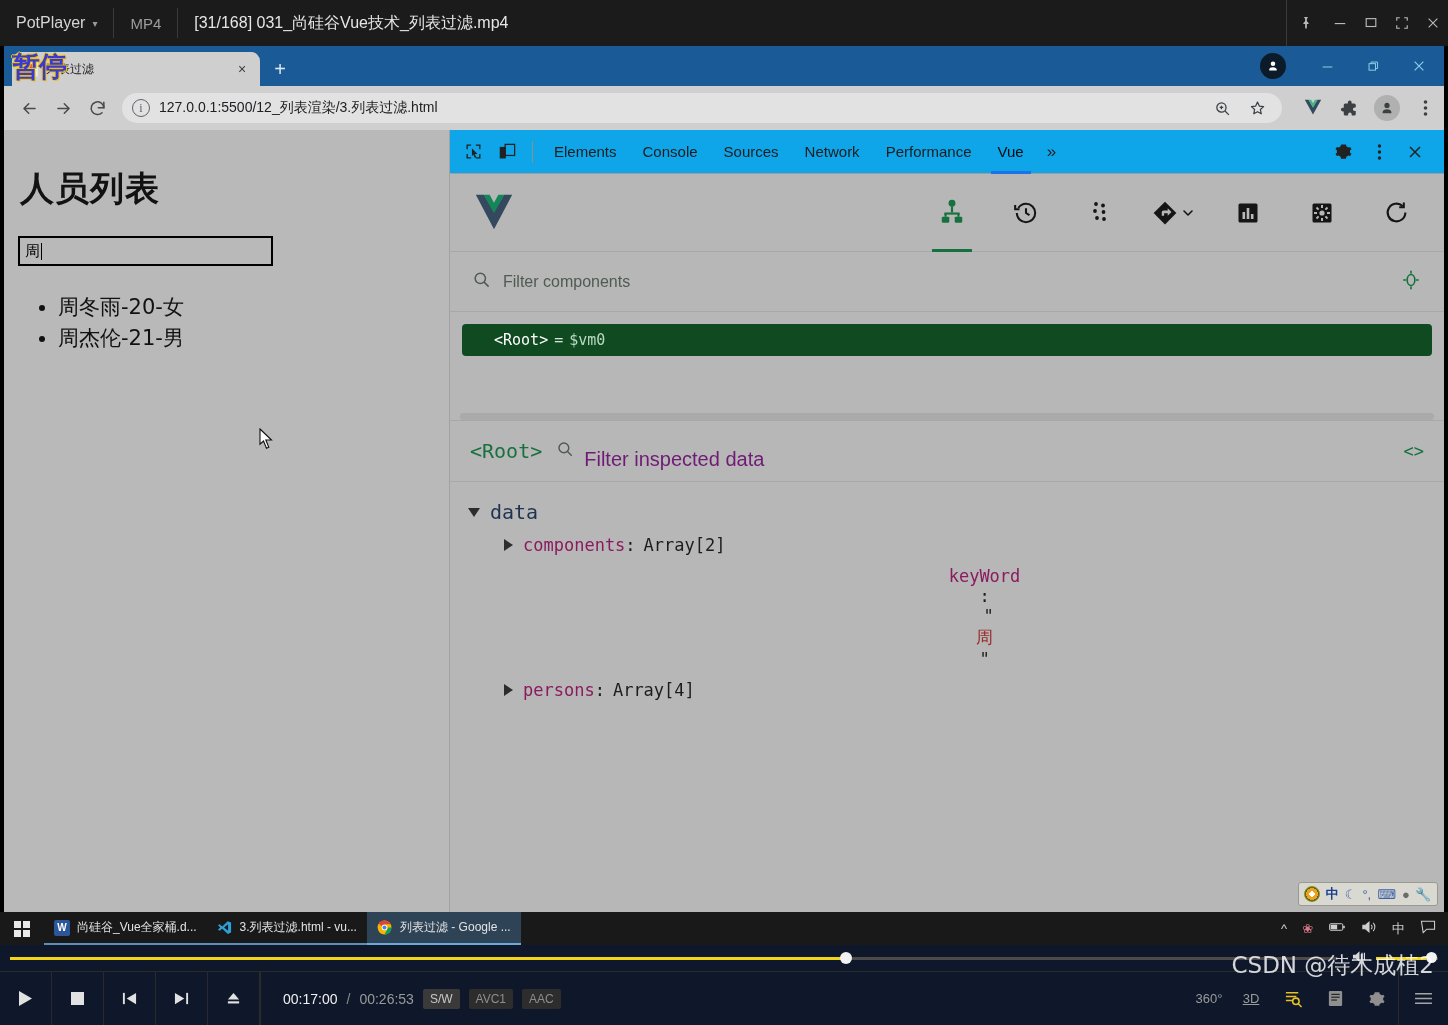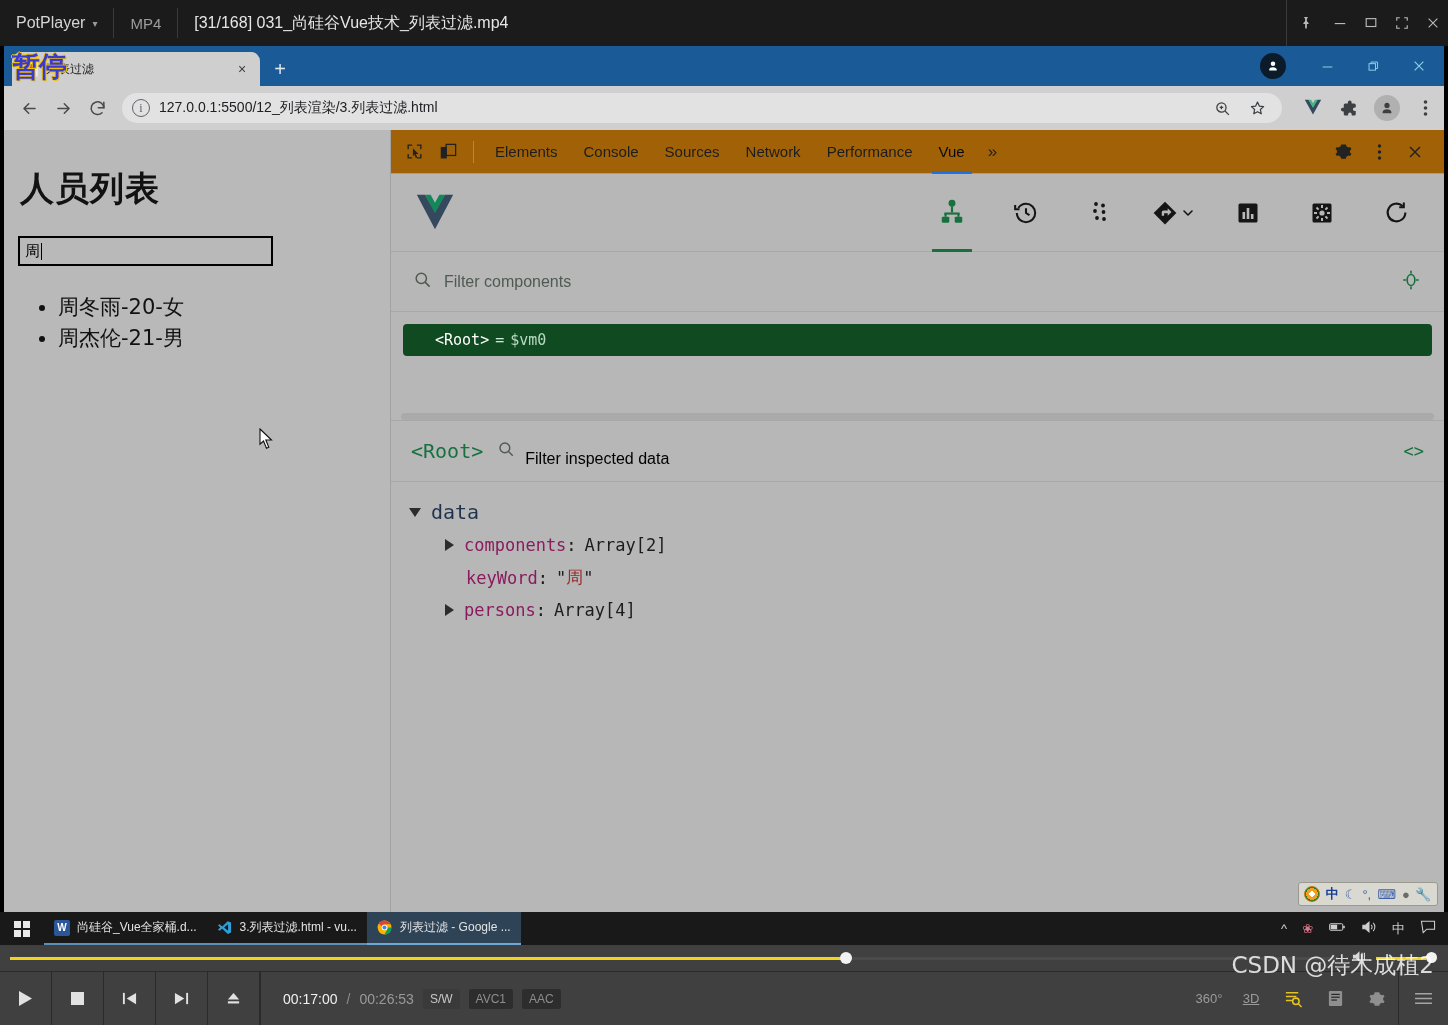--- a/index.html
+++ b/index.html
@@ -110,21 +110,21 @@
   .tb-icon { width: 22px; height: 22px; display:flex; align-items:center; justify-content:center; color:#3c4043;}
   .ext-icons { display: flex; align-items: center; gap: 14px; padding-left: 12px; }
   .avatar-circ {
     width: 26px; height: 26px; border-radius: 50%; background: #b0b0b0;
     display: flex; align-items: center; justify-content: center;
   }
 
   
   .viewport { display: flex; height: 782px; }
   .page-pane {
-    width: 387px; background: #b9b9b9; padding: 24px 14px 0 14px;
+    width: 446px; background: #b9b9b9; padding: 24px 14px 0 14px;
     position: relative; border-right: 1px solid #a2a2a2;
   }
   .page-h2 {
     font-size: 34px; font-weight: bold; color: #121212;
     font-family: "DejaVu Sans", sans-serif; letter-spacing: 1px;
     margin: 12px 0 24px 2px;
   }
   .page-input {
     width: 255px; height: 30px; border: 2px solid #000; background: #b9b9b9;
     font-size: 15px; padding: 0 5px; color: #000; outline: none;
@@ -135,21 +135,21 @@
   .page-list li {
     font-size: 21px; color: #111; line-height: 31px; list-style: disc;
     font-family: "DejaVu Sans", sans-serif;
   }
   .mouse-cursor { position: absolute; left: 255px; top: 298px; }
 
   
   .devtools { flex: 1; background: #b7b7b7; display: flex; flex-direction: column; position: relative;}
   .dt-tabbar {
     height: 44px; display: flex; align-items: center; padding: 0 6px;
-    border-bottom: 1px solid #9e9e9e; background: #a16207;
+    border-bottom: 1px solid #9e9e9e; background: #0ea5e9;
   }
   .dt-icon-btn { width: 34px; height: 34px; display: flex; align-items: center; justify-content: center; color: #222; }
   .dt-divider { width: 1px; height: 22px; background: #8e8e8e; margin: 0 8px; }
   .dt-tab {
     padding: 0 13px; height: 44px; display: flex; align-items: center;
     font-size: 15px; color: #1d1d1d; position: relative;
   }
   .dt-tab.active { color: #0b0b0b; }
   .dt-tab.active::after {
     content: ""; position: absolute; left: 6px; right: 6px; bottom: 0;
@@ -196,21 +196,21 @@
     position:absolute; left:10px; right:10px; bottom:0; height: 7px; background:#aaaaaa; border-radius:4px;
   }
 
   .vue-inspect-bar {
     height: 62px; display: flex; align-items: center; padding: 0 20px;
     border-top: 1px solid #a8a8a8; border-bottom: 1px solid #a8a8a8;
   }
   .insp-root {
     font-family: "DejaVu Sans Mono", monospace; font-size: 20px; color: #17713f;
   }
-  .insp-filter { font-size: 16px; color: #000000; margin-left: 10px; margin-top: 16px; }
+  .insp-filter { font-size: 20px; color: #701a75; margin-left: 10px; margin-top: 16px; }
   .insp-right { margin-left: auto; color: #17713f; font-family: "DejaVu Sans Mono", monospace; font-size: 17px; }
 
   .vue-data { flex: 1; padding: 18px 0 0 18px; font-family: "DejaVu Sans Mono", monospace; }
   .data-head { display: flex; align-items: center; font-size: 20px; color: #1f3350; }
   .tri { width: 0; height: 0; margin-right: 10px; }
   .tri.down { border-left: 6px solid transparent; border-right: 6px solid transparent; border-top: 9px solid #2c2c2c; }
   .tri.right { border-top: 6px solid transparent; border-bottom: 6px solid transparent; border-left: 9px solid #2c2c2c; }
   .data-row { display: flex; align-items: center; font-size: 17px; margin: 11px 0 0 36px; }
   .dkey { color: #8b1a5e; }
   .dval { color: #1c1c1c; margin-left: 8px; }
@@ -244,21 +244,21 @@
   }
   .tb-item.active { background: #2e4356; border-bottom-color: #6aa9d8; }
   .tb-item.inactive { border-bottom-color: #5b8fb5; }
   .tb-ico { width: 16px; height: 16px; flex: 0 0 16px; border-radius: 2px;
             display: flex; align-items: center; justify-content: center;
             font-size: 10px; font-weight: bold; color: #fff; }
   .tb-label { white-space: nowrap; overflow: hidden; text-overflow: ellipsis; }
   .tray { margin-left: auto; display: flex; align-items: center; gap: 15px; padding-right: 12px; color: #cfcfcf; font-size: 13px; }
 
   
-  .pot-controls { position: absolute; left: 0; top: 945px; width: 1448px; height: 80px; background: #404040; }
+  .pot-controls { position: absolute; left: 0; top: 945px; width: 1448px; height: 80px; background: #0f172a; }
   .seek-row { height: 26px; display: flex; align-items: center; padding: 0 10px; }
   .seek-track { flex: 1; height: 3px; background: #4b4b4b; position: relative; }
   .seek-fill { position: absolute; left: 0; top: 0; height: 3px; background: #f2d41a; }
   .seek-knob { position: absolute; top: -4.5px; width: 12px; height: 12px; border-radius: 50%; background: #f2f2f2; }
   .vol-wrap { display: flex; align-items: center; gap: 8px; margin-left: 14px; }
   .vol-track { width: 62px; height: 3px; background: #4b4b4b; position: relative; }
   .vol-fill { position: absolute; left: 0; top: 0; height: 3px; background: #f2d41a; }
   .vol-knob { position: absolute; top: -4.5px; left: 50px; width: 11px; height: 11px; border-radius: 50%; background: #f2f2f2; }
 
   .btn-row { height: 54px; display: flex; align-items: center; border-top: 1px solid #2a2a2a; }
@@ -605,21 +605,21 @@
             <span>data</span>
           </div>
 
           <div class="data-row">
             <span class="tri right"></span>
             <span class="dkey">components</span>
               <span class="dquote">:</span>
             <span class="dval">Array[2]</span>
           </div>
 
-          <div class="data-row" style="margin-left:57px;">
+          <div class="data-row" style="margin-left:57px;flex-direction:column;">
             <span class="dkey">keyWord</span>
               <span class="dquote">:</span>
             <span class="dquote" style="margin-left:8px;">"</span>
               <span class="dstr">周</span>
               <span class="dquote">"</span>
           </div>
 
           <div class="data-row">
             <span class="tri right"></span>
             <span class="dkey">persons</span>

